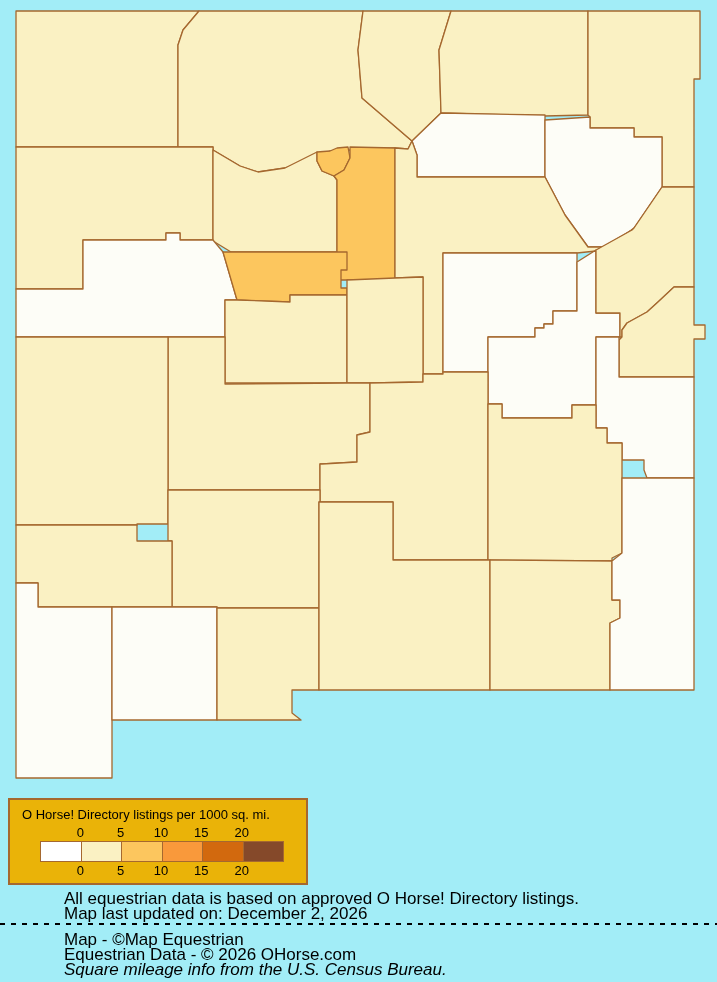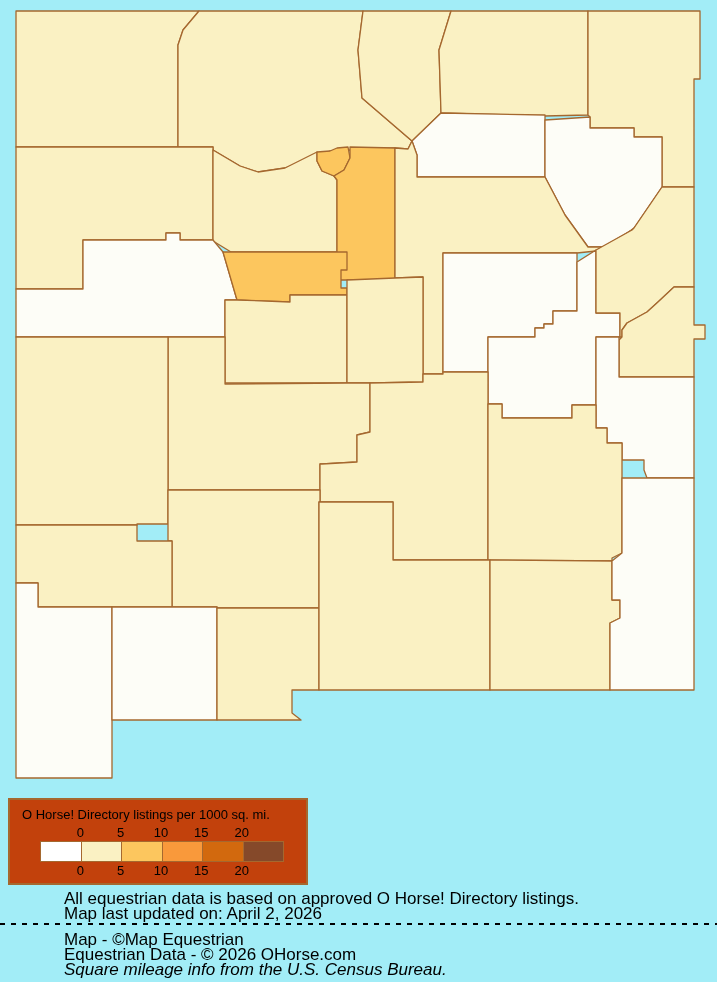--- a/index.html
+++ b/index.html
@@ -8,21 +8,21 @@
     background:#a2edf7;
     font-family:"Liberation Sans","DejaVu Sans",sans-serif;
     color:#000;
   }
   #map-wrap{position:absolute;left:0;top:0;width:717px;height:790px;}
   #map-svg{display:block;}
 
   
   #legend{
     position:absolute;left:8px;top:798px;width:300px;height:87px;
-    background:#c2410c;border:2px solid #a5682f;box-sizing:border-box;
+    background:#eab308;border:2px solid #a5682f;box-sizing:border-box;
   }
   #legend-title{
     position:absolute;left:12px;top:7px;font-size:13px;white-space:nowrap;
   }
   .tick-row{position:absolute;left:0;top:0;width:100%;height:14px;font-size:13px;}
   #legend-ticks-top{top:25px;}
   #legend-ticks-bottom{top:63px;}
   .tick{position:absolute;width:40px;text-align:center;}
   #legend-ramp{
     position:absolute;left:30px;top:41px;width:242px;height:19px;
@@ -172,17 +172,17 @@
   <div id="legend-ticks-bottom" class="tick-row">
       <span class="tick" style="left: 50.33px;">0</span>
       <span class="tick" style="left: 90.66px;">5</span>
       <span class="tick" style="left: 130.99px;">10</span>
       <span class="tick" style="left: 171.32px;">15</span>
       <span class="tick" style="left: 211.65px;">20</span>
     </div>
 </div>
 
 <div id="footnote-1" class="note">All equestrian data is based on approved O Horse! Directory listings.</div>
-<div id="footnote-2" class="note">Map last updated on: April 2, 2026</div>
+<div id="footnote-2" class="note">Map last updated on: December 2, 2026</div>
 <div id="separator"></div>
 <div id="credit-1" class="note">Map - ©Map Equestrian</div>
 <div id="credit-2" class="note">Equestrian Data - © 2026 OHorse.com</div>
 <div id="credit-3" class="note">Square mileage info from the U.S. Census Bureau.</div>
 
 </body></html>

